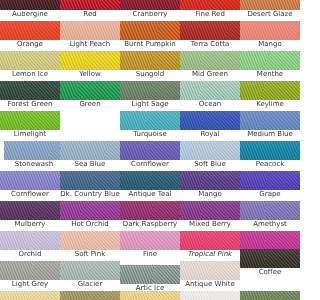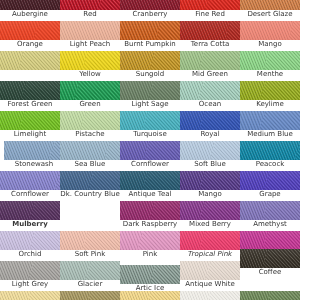--- a/index.html
+++ b/index.html
@@ -143,20 +143,23 @@
       </div>
     </div>
     <div class="cell" style="left: 0px; top: 50.5px;">
       <div class="photo" style="height: 19px;">
         <div class="blurwrap">
           <div class="base" style="background: repeating-linear-gradient(68deg, rgb(177, 171, 107) 0px, rgb(216, 208, 130) 0.75px, rgb(221, 214, 146) 1.3px, rgb(216, 208, 130) 1.85px, rgb(177, 171, 107) 2.5px);"></div>
           <div class="ov" style="background: repeating-linear-gradient(48deg, rgb(177, 171, 107) 0px, rgb(216, 208, 130) 0.75px, rgb(221, 214, 146) 1.3px, rgb(216, 208, 130) 1.85px, rgb(177, 171, 107) 2.5px); clip-path: polygon(31.2px 0px, 72px 0px, 72px 31px, 22.8px 31px);"></div>
         </div>
         <div class="sheen" style="height: 19px;"></div>
       </div>
+      <div class="label">
+        <span>Lemon Ice</span>
+      </div>
     </div>
     <div class="cell" style="left: 60px; top: 50.5px;">
       <div class="photo" style="height: 19px;">
         <div class="blurwrap">
           <div class="base" style="background: repeating-linear-gradient(68deg, rgb(201, 181, 25) 0px, rgb(239, 216, 30) 0.84px, rgb(241, 220, 55) 1.46px, rgb(239, 216, 30) 2.07px, rgb(201, 181, 25) 2.8px);"></div>
           <div class="ov" style="background: repeating-linear-gradient(48deg, rgb(201, 181, 25) 0px, rgb(239, 216, 30) 0.84px, rgb(241, 220, 55) 1.46px, rgb(239, 216, 30) 2.07px, rgb(201, 181, 25) 2.8px); clip-path: polygon(36px 0px, 72px 0px, 72px 31px, 26.4px 31px);"></div>
         </div>
         <div class="sheen" style="height: 19px;"></div>
       </div>
       <div class="label">
@@ -264,32 +267,20 @@
         <div class="blurwrap">
           <div class="base" style="background: repeating-linear-gradient(68deg, rgb(94, 157, 29) 0px, rgb(118, 196, 36) 0.75px, rgb(137, 204, 67) 1.3px, rgb(118, 196, 36) 1.85px, rgb(94, 157, 29) 2.5px);"></div>
           <div class="ov" style="background: repeating-linear-gradient(48deg, rgb(94, 157, 29) 0px, rgb(118, 196, 36) 0.75px, rgb(137, 204, 67) 1.3px, rgb(118, 196, 36) 1.85px, rgb(94, 157, 29) 2.5px); clip-path: polygon(33.6px 0px, 72px 0px, 72px 31px, 22.8px 31px);"></div>
         </div>
         <div class="sheen" style="height: 19px;"></div>
       </div>
       <div class="label">
         <span>Limelight</span>
       </div>
     </div>
-    <div class="cell" style="left: 60px; top: 110.5px;">
-      <div class="photo" style="height: 19px;">
-        <div class="blurwrap">
-          <div class="base" style="background: repeating-linear-gradient(68deg, rgb(163, 185, 138) 0px, rgb(194, 220, 164) 0.75px, rgb(201, 224, 174) 1.3px, rgb(194, 220, 164) 1.85px, rgb(163, 185, 138) 2.5px);"></div>
-          <div class="ov" style="background: repeating-linear-gradient(48deg, rgb(163, 185, 138) 0px, rgb(194, 220, 164) 0.75px, rgb(201, 224, 174) 1.3px, rgb(194, 220, 164) 1.85px, rgb(163, 185, 138) 2.5px); clip-path: polygon(34.8px 0px, 72px 0px, 72px 31px, 24px 31px);"></div>
-        </div>
-        <div class="sheen" style="height: 19px;"></div>
-      </div>
-      <div class="label">
-        <span>Pistache</span>
-      </div>
-    </div>
     <div class="cell" style="left: 120px; top: 110.5px;">
       <div class="photo" style="height: 19px;">
         <div class="blurwrap">
           <div class="base" style="background: repeating-linear-gradient(68deg, rgb(61, 148, 159) 0px, rgb(74, 180, 194) 0.75px, rgb(97, 189, 202) 1.3px, rgb(74, 180, 194) 1.85px, rgb(61, 148, 159) 2.5px);"></div>
           <div class="ov" style="background: repeating-linear-gradient(48deg, rgb(61, 148, 159) 0px, rgb(74, 180, 194) 0.75px, rgb(97, 189, 202) 1.3px, rgb(74, 180, 194) 1.85px, rgb(61, 148, 159) 2.5px); clip-path: polygon(36px 0px, 72px 0px, 72px 31px, 26.4px 31px);"></div>
         </div>
         <div class="sheen" style="height: 19px;"></div>
       </div>
       <div class="label">
         <span>Turquoise</span>
@@ -432,32 +423,44 @@
         <div class="blurwrap">
           <div class="base" style="background: repeating-linear-gradient(68deg, rgb(67, 53, 154) 0px, rgb(84, 66, 192) 0.75px, rgb(108, 92, 201) 1.3px, rgb(84, 66, 192) 1.85px, rgb(67, 53, 154) 2.5px);"></div>
           <div class="ov" style="background: repeating-linear-gradient(48deg, rgb(67, 53, 154) 0px, rgb(84, 66, 192) 0.75px, rgb(108, 92, 201) 1.3px, rgb(84, 66, 192) 1.85px, rgb(67, 53, 154) 2.5px); clip-path: polygon(38.4px 0px, 72px 0px, 72px 31px, 27.6px 31px);"></div>
         </div>
         <div class="sheen" style="height: 19px;"></div>
       </div>
       <div class="label">
         <span>Grape</span>
       </div>
     </div>
-    <div class="cell" style="left: 0px; top: 200.5px; font-weight: bold;">
+    <div class="cell" style="left: 0px; top: 200.5px;">
       <div class="photo" style="height: 19px;">
         <div class="blurwrap">
           <div class="base" style="background: repeating-linear-gradient(68deg, rgb(70, 41, 76) 0px, rgb(90, 52, 98) 0.75px, rgb(115, 83, 122) 1.3px, rgb(90, 52, 98) 1.85px, rgb(70, 41, 76) 2.5px);"></div>
           <div class="ov" style="background: repeating-linear-gradient(48deg, rgb(70, 41, 76) 0px, rgb(90, 52, 98) 0.75px, rgb(115, 83, 122) 1.3px, rgb(90, 52, 98) 1.85px, rgb(70, 41, 76) 2.5px); clip-path: polygon(43.2px 0px, 72px 0px, 72px 31px, 33.6px 31px);"></div>
         </div>
         <div class="sheen" style="height: 19px;"></div>
       </div>
       <div class="label">
         <span>Mulberry</span>
       </div>
     </div>
+    <div class="cell" style="left: 60px; top: 200.5px;">
+      <div class="photo" style="height: 19px;">
+        <div class="blurwrap">
+          <div class="base" style="background: repeating-linear-gradient(68deg, rgb(117, 44, 120) 0px, rgb(154, 58, 158) 0.75px, rgb(171, 91, 174) 1.3px, rgb(154, 58, 158) 1.85px, rgb(117, 44, 120) 2.5px);"></div>
+          <div class="ov" style="background: repeating-linear-gradient(48deg, rgb(117, 44, 120) 0px, rgb(154, 58, 158) 0.75px, rgb(171, 91, 174) 1.3px, rgb(154, 58, 158) 1.85px, rgb(117, 44, 120) 2.5px); clip-path: polygon(33.6px 0px, 72px 0px, 72px 31px, 22.8px 31px);"></div>
+        </div>
+        <div class="sheen" style="height: 19px;"></div>
+      </div>
+      <div class="label">
+        <span>Hot Orchid</span>
+      </div>
+    </div>
     <div class="cell" style="left: 120px; top: 200.5px;">
       <div class="photo" style="height: 19px;">
         <div class="blurwrap">
           <div class="base" style="background: repeating-linear-gradient(68deg, rgb(120, 36, 87) 0px, rgb(154, 46, 112) 0.75px, rgb(170, 78, 134) 1.3px, rgb(154, 46, 112) 1.85px, rgb(120, 36, 87) 2.5px);"></div>
           <div class="ov" style="background: repeating-linear-gradient(48deg, rgb(120, 36, 87) 0px, rgb(154, 46, 112) 0.75px, rgb(170, 78, 134) 1.3px, rgb(154, 46, 112) 1.85px, rgb(120, 36, 87) 2.5px); clip-path: polygon(43.2px 0px, 72px 0px, 72px 31px, 33.6px 31px);"></div>
         </div>
         <div class="sheen" style="height: 19px;"></div>
       </div>
       <div class="label">
         <span>Dark Raspberry</span>
@@ -513,21 +516,21 @@
     </div>
     <div class="cell" style="left: 120px; top: 230.5px;">
       <div class="photo" style="height: 19px;">
         <div class="blurwrap">
           <div class="base" style="background: repeating-linear-gradient(68deg, rgb(196, 132, 169) 0px, rgb(228, 154, 196) 0.84px, rgb(231, 164, 202) 1.46px, rgb(228, 154, 196) 2.07px, rgb(196, 132, 169) 2.8px);"></div>
           <div class="ov" style="background: repeating-linear-gradient(48deg, rgb(196, 132, 169) 0px, rgb(228, 154, 196) 0.84px, rgb(231, 164, 202) 1.46px, rgb(228, 154, 196) 2.07px, rgb(196, 132, 169) 2.8px); clip-path: polygon(31.2px 0px, 72px 0px, 72px 31px, 21.6px 31px);"></div>
         </div>
         <div class="sheen" style="height: 19px;"></div>
       </div>
       <div class="label">
-        <span>Pink</span>
+        <span>Fine</span>
       </div>
     </div>
     <div class="cell" style="left: 180px; top: 230.5px; font-style: italic;">
       <div class="photo" style="height: 19px;">
         <div class="blurwrap">
           <div class="base" style="background: repeating-linear-gradient(68deg, rgb(202, 54, 94) 0px, rgb(240, 64, 112) 0.75px, rgb(242, 85, 128) 1.3px, rgb(240, 64, 112) 1.85px, rgb(202, 54, 94) 2.5px);"></div>
           <div class="ov" style="background: repeating-linear-gradient(48deg, rgb(202, 54, 94) 0px, rgb(240, 64, 112) 0.75px, rgb(242, 85, 128) 1.3px, rgb(240, 64, 112) 1.85px, rgb(202, 54, 94) 2.5px); clip-path: polygon(33.6px 0px, 72px 0px, 72px 31px, 22.8px 31px);"></div>
         </div>
         <div class="sheen" style="height: 19px;"></div>
       </div>

